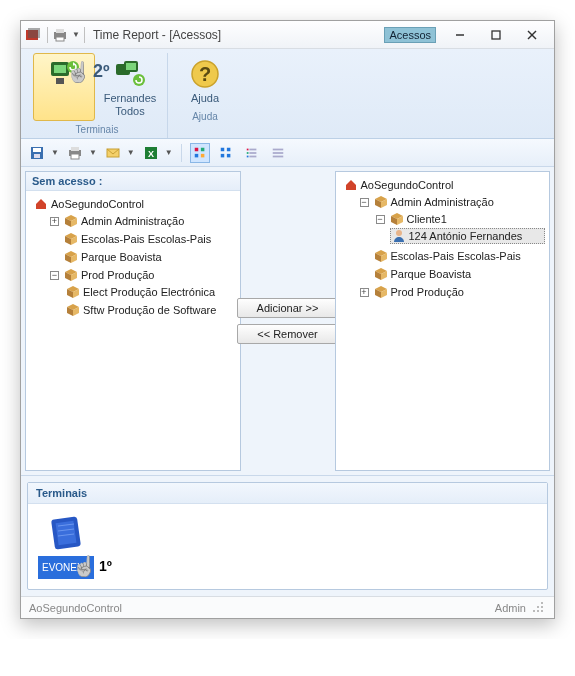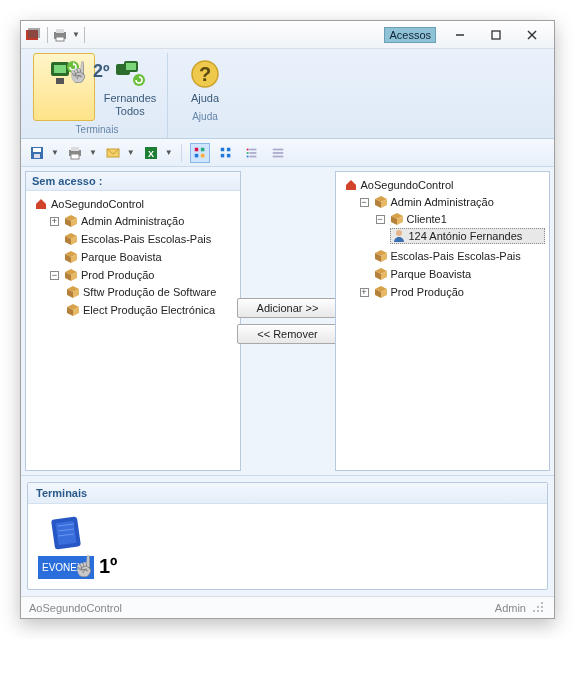--- a/index.html
+++ b/index.html
@@ -128,21 +128,21 @@
     border-bottom:1px solid #d3e0ef;
   }
   .terminais-body { padding:10px; min-height:78px; display:flex; align-items:flex-start; }
   .terminal-item { display:flex; flex-direction:column; align-items:center; position:relative;}
   .terminal-icon { width:38px; height:38px; }
   .terminal-label {
     font-size:10px; color:#fff; background:#2a6edc; padding:6px 4px; margin-top:4px;
   }
   .terminal-annot { position:absolute; top:40px; left:34px; display:flex; align-items:center;}
   .terminal-annot .hand { font-size:20px; filter:grayscale(1);}
-  .terminal-annot .num { font-size:20px; font-weight:bold; margin-left:2px;}
+  .terminal-annot .num { font-size:14px; font-weight:bold; margin-left:2px;}
 
   
   .statusbar {
     height:22px; border-top:1px solid #d8dde3; display:flex;
     align-items:center; padding:0 8px; font-size:11px; color:#888;
     background:#fafbfc;
   }
   .statusbar .sp { flex:1; }
   .grip {
     width:14px; height:14px; margin-left:6px;
@@ -170,20 +170,21 @@
     <span class="tb-sep"></span>
     <span class="tb-icon">
       <svg viewBox="0 0 16 16">
           <rect x="2" y="5" width="12" height="7" fill="#888"></rect>
           <rect x="4" y="2" width="8" height="4" fill="#ddd"></rect>
           <rect x="4" y="10" width="8" height="4" fill="#fff" stroke="#888"></rect>
         </svg>
     </span>
     <span style="font-size:8px;color:#555;margin-left:2px;">▼</span>
     <span class="tb-sep"></span>
+    <span class="tb-title">Time Report - [Acessos]</span>
     <span class="tb-spacer"></span>
     <span class="tb-tab">Acessos</span>
     <div class="winbtn">
         <svg width="10" height="10">
           <line x1="1" y1="5" x2="9" y2="5" stroke="#333" stroke-width="1.5"></line>
         </svg>
       </div>
     <div class="winbtn">
         <svg width="10" height="10">
           <rect x="1" y="1" width="8" height="8" fill="none" stroke="#333" stroke-width="1.3"></rect>
@@ -373,31 +374,31 @@
                 <span>Prod Produção</span>
               </div>
                 <ul>
                   <li>
                       <div class="row">
                     <span class="nicon"><svg viewBox="0 0 14 14">
                             <path d="M1 4l6-3 6 3-6 3z" fill="#d8a24a"></path>
                             <path d="M1 4v6l6 3V7z" fill="#b5803a"></path>
                             <path d="M13 4v6l-6 3V7z" fill="#e6b866"></path>
                           </svg></span>
-                    <span>Sftw Produção de Software</span>
+                    <span>Elect Produção Electrónica</span>
                   </div>
                     </li>
                   <li>
                       <div class="row">
                     <span class="nicon"><svg viewBox="0 0 14 14">
                             <path d="M1 4l6-3 6 3-6 3z" fill="#d8a24a"></path>
                             <path d="M1 4v6l6 3V7z" fill="#b5803a"></path>
                             <path d="M13 4v6l-6 3V7z" fill="#e6b866"></path>
                           </svg></span>
-                    <span>Elect Produção Electrónica</span>
+                    <span>Sftw Produção de Software</span>
                   </div>
                     </li>
                 </ul>
               </li>
             </ul>
           </li>
         </ul>
       </div>
     </div>
 

